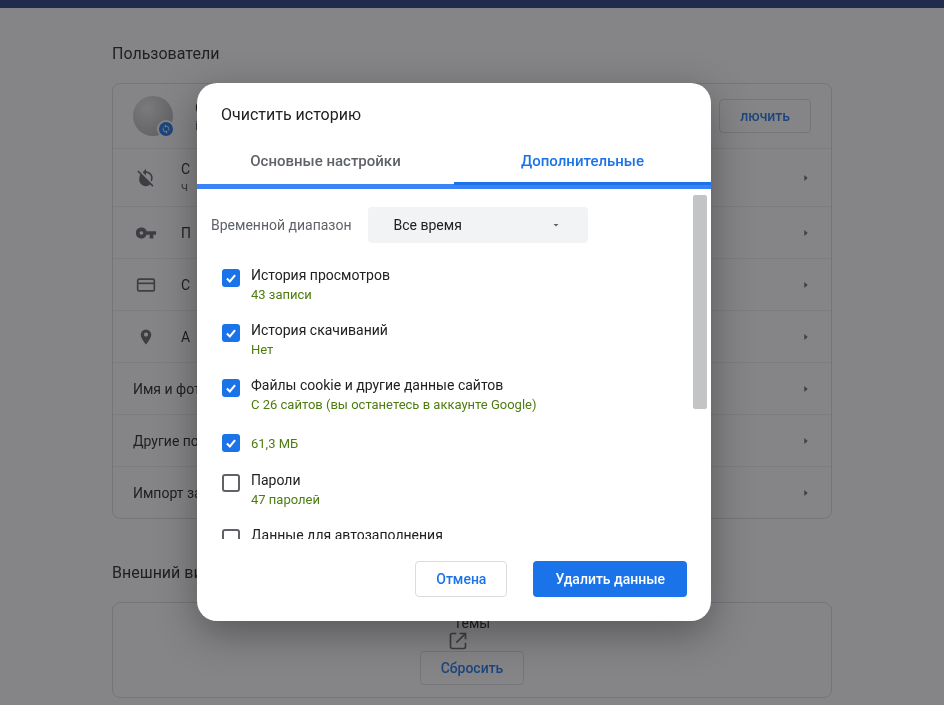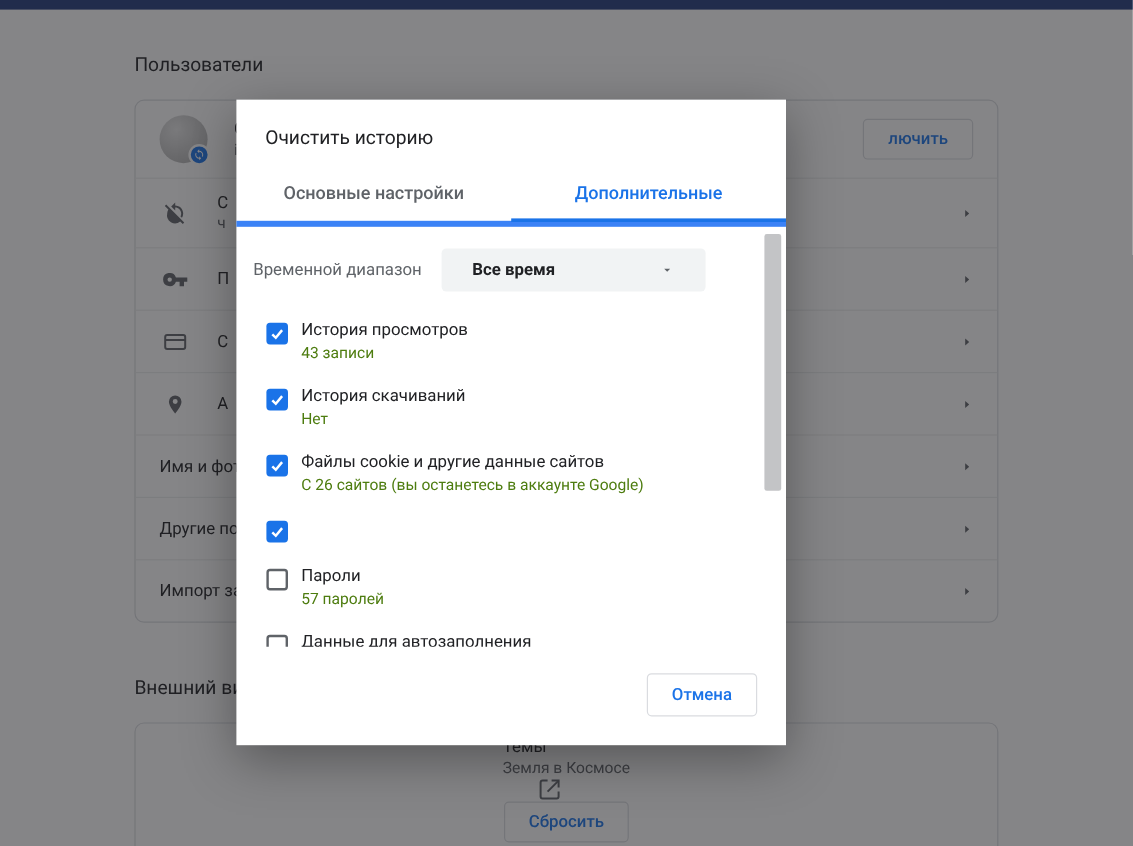--- a/index.html
+++ b/index.html
@@ -43,22 +43,22 @@
   .btn-outline {
     border:1px solid #dadce0; background:#fff; color:#1a73e8; font-size:14px;
     padding: 8px 20px; border-radius:4px; cursor:pointer; font-weight:500;
   }
   .launch-icon { color:#5f6368; margin-right:28px; display:flex; }
 
   
   .scrim { position:absolute; inset:0; background: rgba(32,33,36,0.55); }
 
   .dialog {
-    position:absolute; width:458px; left:197px; top:83px;
-    background:#fff; border-radius:0; box-shadow:0 12px 40px rgba(0,0,0,0.35);
+    position:absolute; width:514px; left:197px; top:83px;
+    background:#fff; border-radius:20px; box-shadow:0 12px 40px rgba(0,0,0,0.35);
     display:flex; flex-direction:column;
   }
   .dialog-title { font-size:16px; color:#202124; padding: 22px 24px 16px; }
 
   .tabs { display:flex; border-bottom:5px solid #3b82f6; }
   .tab { flex:1; text-align:center; padding: 12px 0 14px; font-size:15px; color:#5f6368; cursor:pointer; position:relative; font-weight:500;}
   .tab.active { color:#1a73e8; }
   .tab.active::after { content:""; position:absolute; left:0; right:0; bottom:-1px; height:3px; background:#1a73e8; }
 
   .dialog-body {
@@ -67,21 +67,21 @@
   }
   .fake-scrollbar {
     position:absolute; right:4px; top:6px; width:14px; height:214px;
     background:#c3c4c6; border-radius:2px;
   }
 
   .range-row { display:flex; align-items:center; gap:16px; padding: 8px 0 14px 0; }
   .range-label { color:#5f6368; font-size:14px; }
   .select {
     flex: 0 0 220px; display:flex; align-items:center; justify-content:space-between;
-    background:#f1f3f4; border-radius:4px; padding: 10px 26px; font-size:14px; color:#202124; cursor:pointer;font-weight:bold;
+    background:#f1f3f4; border-radius:4px; padding: 10px 26px; font-size:14px; color:#202124; cursor:pointer;
   }
 
   .opt { display:flex; align-items:flex-start; padding: 10px 0; }
   .opt .cbwrap { width:40px; display:flex; justify-content:center; padding-top:2px;}
   .checkbox {
     width:18px; height:18px; border-radius:3px; display:flex; align-items:center; justify-content:center;
     cursor:pointer;
   }
   .checkbox.checked { background:#1a73e8; }
   .checkbox.unchecked { border:2px solid #5f6368; background:#fff; }
@@ -217,21 +217,20 @@
     </div>
 
   </div>
 
   <div class="section-heading" style="margin-top:44px;">Внешний вид</div>
 
   <div class="card">
     <div class="row noicon" style="min-height:72px;flex-direction:column;">
       <div class="rtext">
         <div>Темы</div>
-        <div class="sub">Земля в Космосе</div>
       </div>
       <div class="launch-icon">
         <svg width="20" height="20" viewBox="0 0 24 24" fill="none" stroke="#5f6368" stroke-width="2">
             <path d="M14 3h7v7"></path>
             <path d="M10 14L21 3"></path>
             <path d="M21 14v5a2 2 0 01-2 2H5a2 2 0 01-2-2V5a2 2 0 012-2h5"></path>
           </svg>
       </div>
       <button class="btn-outline">Сбросить</button>
     </div>
@@ -306,38 +305,40 @@
         </div>
         <div class="opt">
           <div class="cbwrap">
             <div class="checkbox checked">
               <svg width="14" height="14" viewBox="0 0 24 24" fill="none" stroke="#fff" stroke-width="3.5">
                 <polyline points="5 13 10 18 19 7"></polyline>
               </svg>
             </div>
           </div>
           <div class="otext">
+            <div class="osub">61,3 МБ</div>
           </div>
         </div>
         <div class="opt">
           <div class="cbwrap">
             <div class="checkbox unchecked"></div>
           </div>
           <div class="otext">
             <div class="otitle">Пароли</div>
-            <div class="osub">57 паролей</div>
+            <div class="osub">47 паролей</div>
           </div>
         </div>
         <div class="opt" style="padding-bottom: 0px; overflow: hidden; max-height: 22px;">
           <div class="cbwrap">
             <div class="checkbox unchecked"></div>
           </div>
           <div class="otext">
             <div class="otitle">Данные для автозаполнения</div>
           </div>
         </div>
       </div>
   </div>
 
   <div class="dialog-actions">
     <button class="btn-text">Отмена</button>
+    <button class="btn-primary">Удалить данные</button>
   </div>
 </div>
 
 </body></html>

